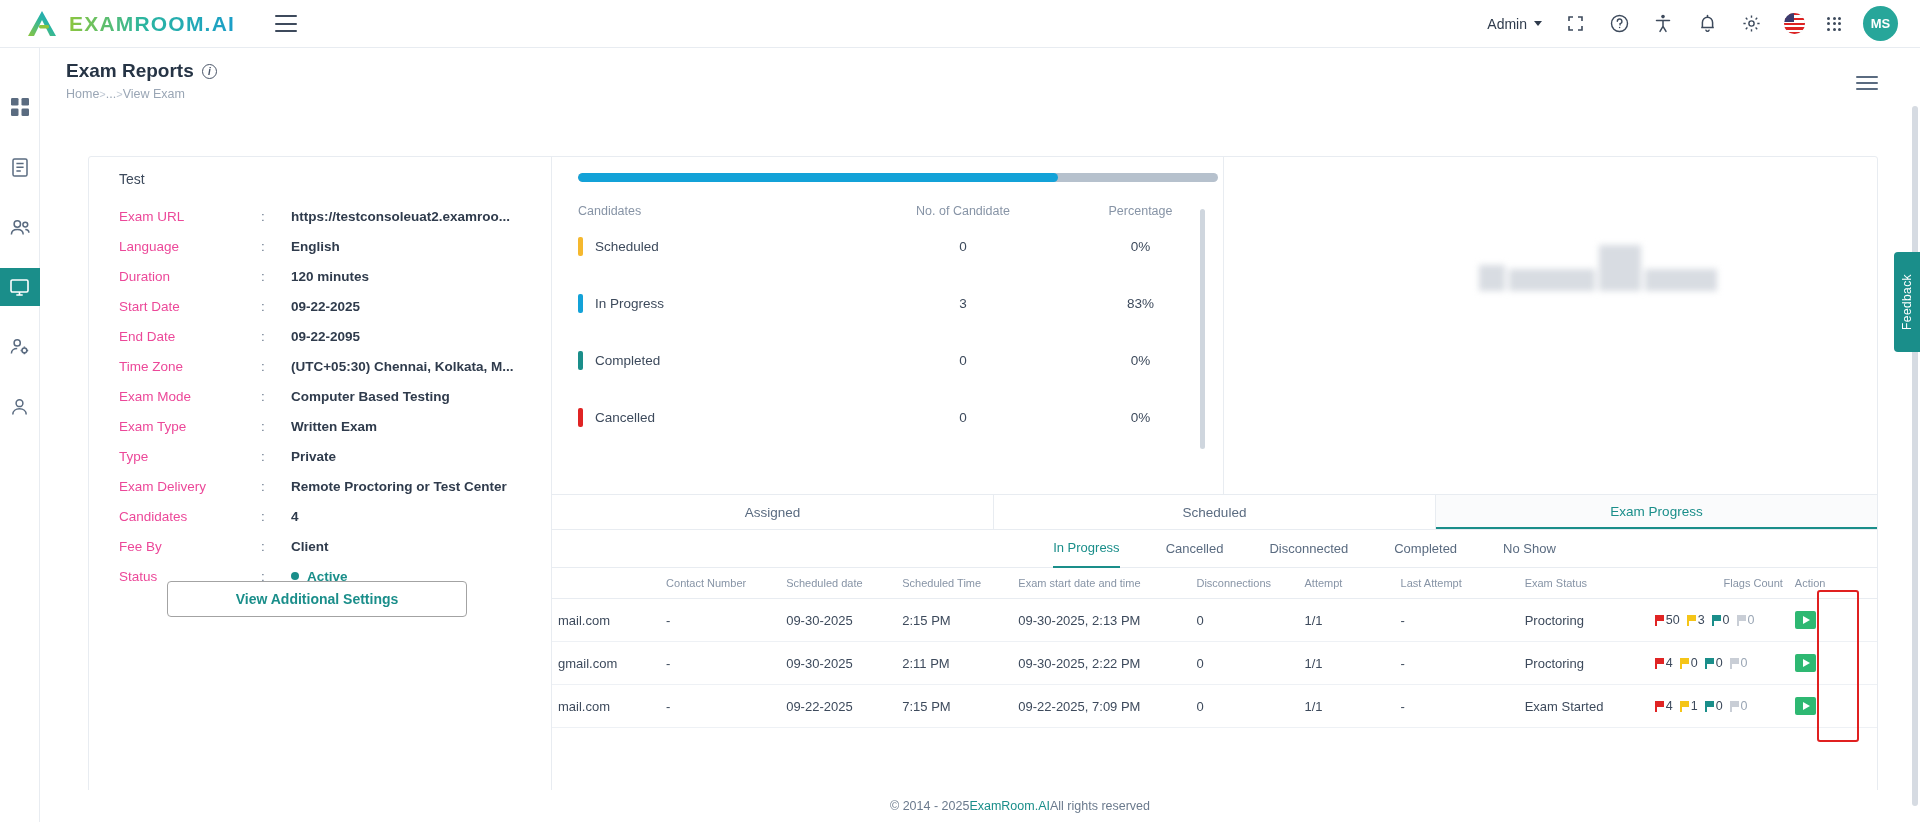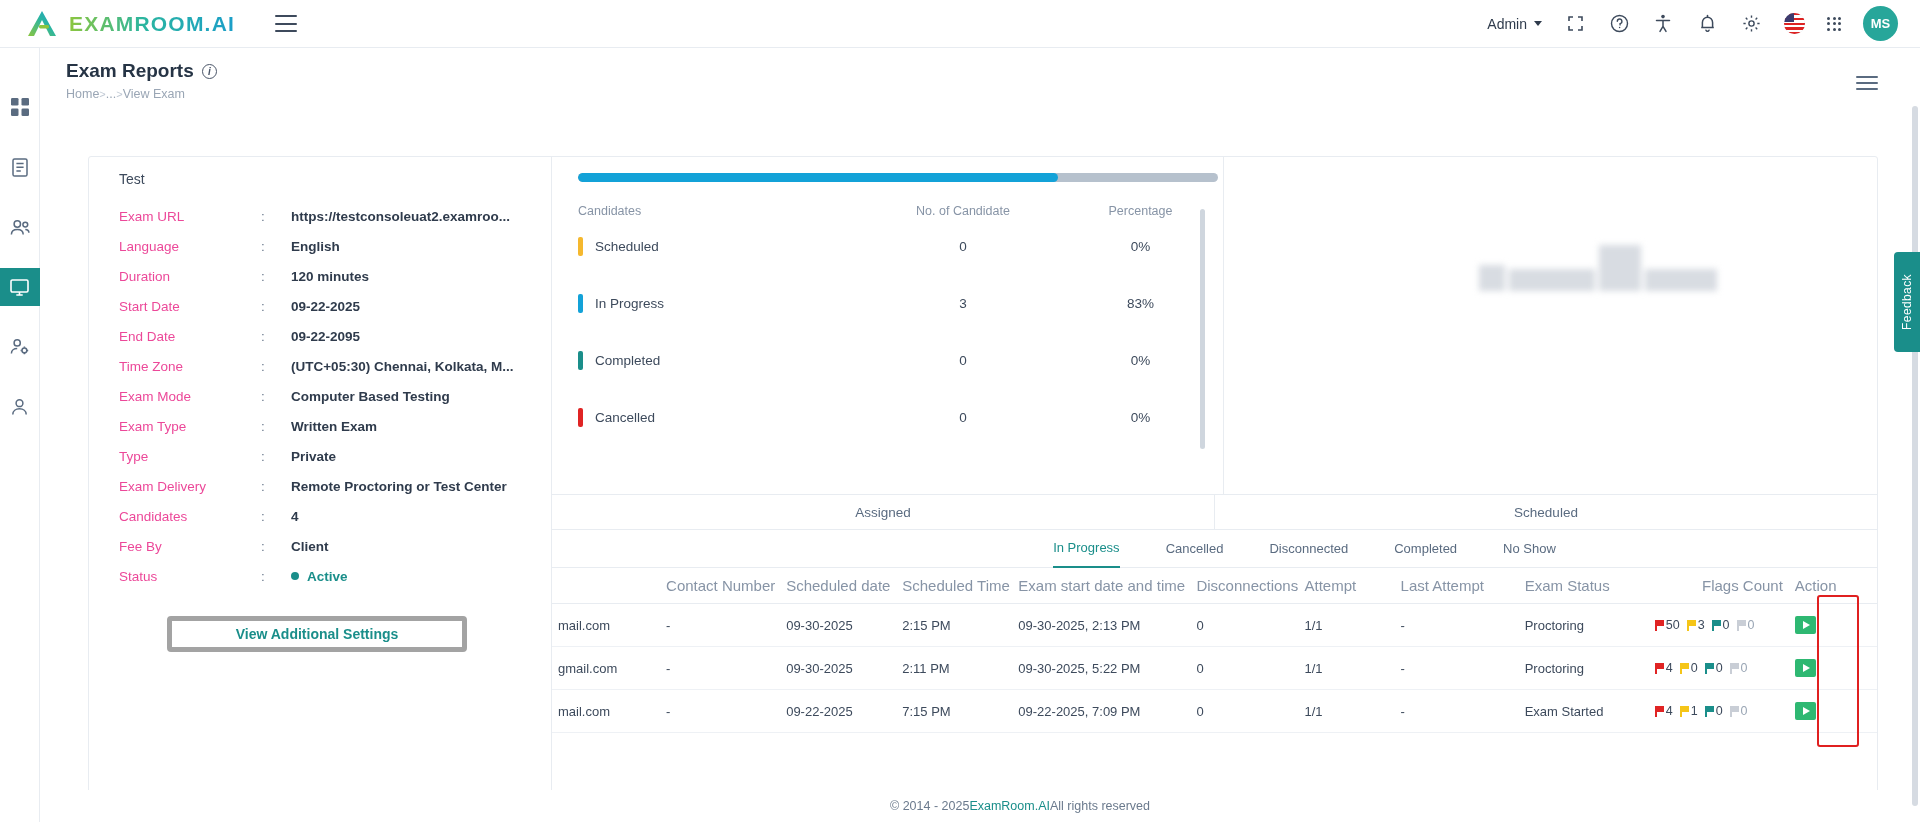--- a/index.html
+++ b/index.html
@@ -88,22 +88,22 @@
   
   .details { width:463px; border-right:1px solid #e8ecf1; padding:14px 0 0 0; flex-shrink:0; position:relative; }
   .details-title { font-size:14px; color:#3d4a5c; margin:0 0 14px 30px; }
   .drow { display:flex; align-items:center; height:30px; margin-left:30px; }
   .dlabel { width:142px; font-size:13.5px; color:#ec4899; }
   .dcolon { width:30px; font-size:13.5px; color:#6b7a8d; }
   .dval { font-size:13.5px; color:#2f3b4c; font-weight:bold; white-space:nowrap; overflow:hidden; text-overflow:ellipsis; max-width:236px; }
   .dval.status { color:#1a8e8a; display:flex; align-items:center; gap:8px; }
   .dot { width:8px;height:8px;border-radius:50%;background:#1a8e8a;display:inline-block; }
   .vas-btn {
-    position:absolute; left:78px; top:459px; width:300px; height:36px;
-    border:5px solid #a3a3a3; border-radius:4px; background:#fff;
+    position:absolute; left:78px; top:424px; width:300px; height:36px;
+    border:1px solid #a3a3a3; border-radius:4px; background:#fff;
     color:#1a8e8a; font-size:14px; font-weight:bold; cursor:pointer;
     font-family:"Liberation Sans", sans-serif;
   }
 
   
   .rightpane { flex:1; display:flex; flex-direction:column; min-width:0; }
 
   .summary { display:flex; height:338px; border-bottom:1px solid #e8ecf1; }
   .sumleft { width:672px; padding:16px 0 0 26px; position:relative; border-right:1px solid #e8ecf1; }
   .pbar { width:640px; height:9px; border-radius:5px; background:#b6c1cd; overflow:hidden; position:relative; }
@@ -131,21 +131,21 @@
   .mtab.active { color:#1a8e8a; background:#fafbfc; border-bottom:2px solid #1a8e8a; }
 
   .subtabs { display:flex; align-items:center; justify-content:center; gap:46px; height:38px; border-bottom:1px solid #e8ecf1; padding-left:180px; }
   .stab { font-size:13px; color:#5a6b80; cursor:pointer; height:38px; display:flex; align-items:center; }
   .stab.active { color:#1a8e8a; border-bottom:2px solid #1a8e8a; }
 
   
   .tablewrap { flex:1; position:relative; overflow:hidden; }
   table.dt { width:100%; border-collapse:collapse; table-layout:fixed; }
   table.dt th {
-    font-size:15px; font-weight:normal; color:#8794a6; text-align:left;
+    font-size:11px; font-weight:normal; color:#8794a6; text-align:left;
     padding:9px 6px; border-bottom:1px solid #e8ecf1; white-space:nowrap;
   }
   table.dt td {
     font-size:13px; color:#3d4a5c; padding:12px 6px; border-bottom:1px solid #eef1f5; white-space:nowrap;
   }
   .col-email{width:108px;} .col-contact{width:120px;} .col-sdate{width:116px;}
   .col-stime{width:116px;} .col-start{width:178px;} .col-disc{width:108px;}
   .col-att{width:96px;} .col-last{width:124px;} .col-status{width:130px;}
   .col-flags{width:140px;} .col-action{width:88px;}
 
@@ -476,20 +476,21 @@
             <div style="width:86px;height:22px"></div>
             <div style="width:42px;height:46px"></div>
             <div style="width:72px;height:22px"></div>
           </div>
         </div>
       </div>
 
       <div class="maintabs" id="main-tabs">
           <div class="mtab">Assigned</div>
           <div class="mtab">Scheduled</div>
+          <div class="mtab active">Exam Progress</div>
         </div>
 
       <div class="subtabs" id="sub-tabs">
           <div class="stab active">In Progress</div>
           <div class="stab">Cancelled</div>
           <div class="stab">Disconnected</div>
           <div class="stab">Completed</div>
           <div class="stab">No Show</div>
         </div>
 
@@ -556,21 +557,21 @@
                 </td>
                 <td class="actioncell">
                   <div class="playbtn"></div>
                 </td>
               </tr>
               <tr>
                 <td>gmail.com</td>
                 <td>-</td>
                 <td>09-30-2025</td>
                 <td>2:11 PM</td>
-                <td>09-30-2025, 5:22 PM</td>
+                <td>09-30-2025, 2:22 PM</td>
                 <td>0</td>
                 <td>1/1</td>
                 <td>-</td>
                 <td>Proctoring</td>
                 <td>
                   <div class="flags">
                     <span class="fg">
                       <span class="flagicon" style="color: rgb(224, 36, 36);"></span>
                       <span>4</span>
                     </span>

